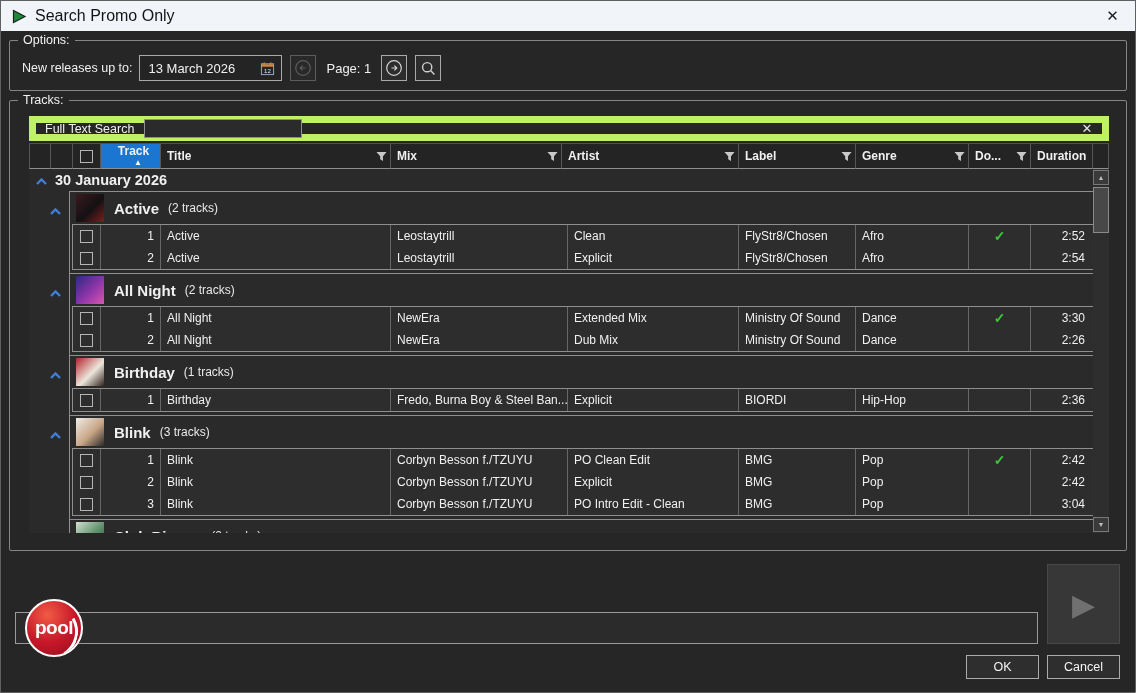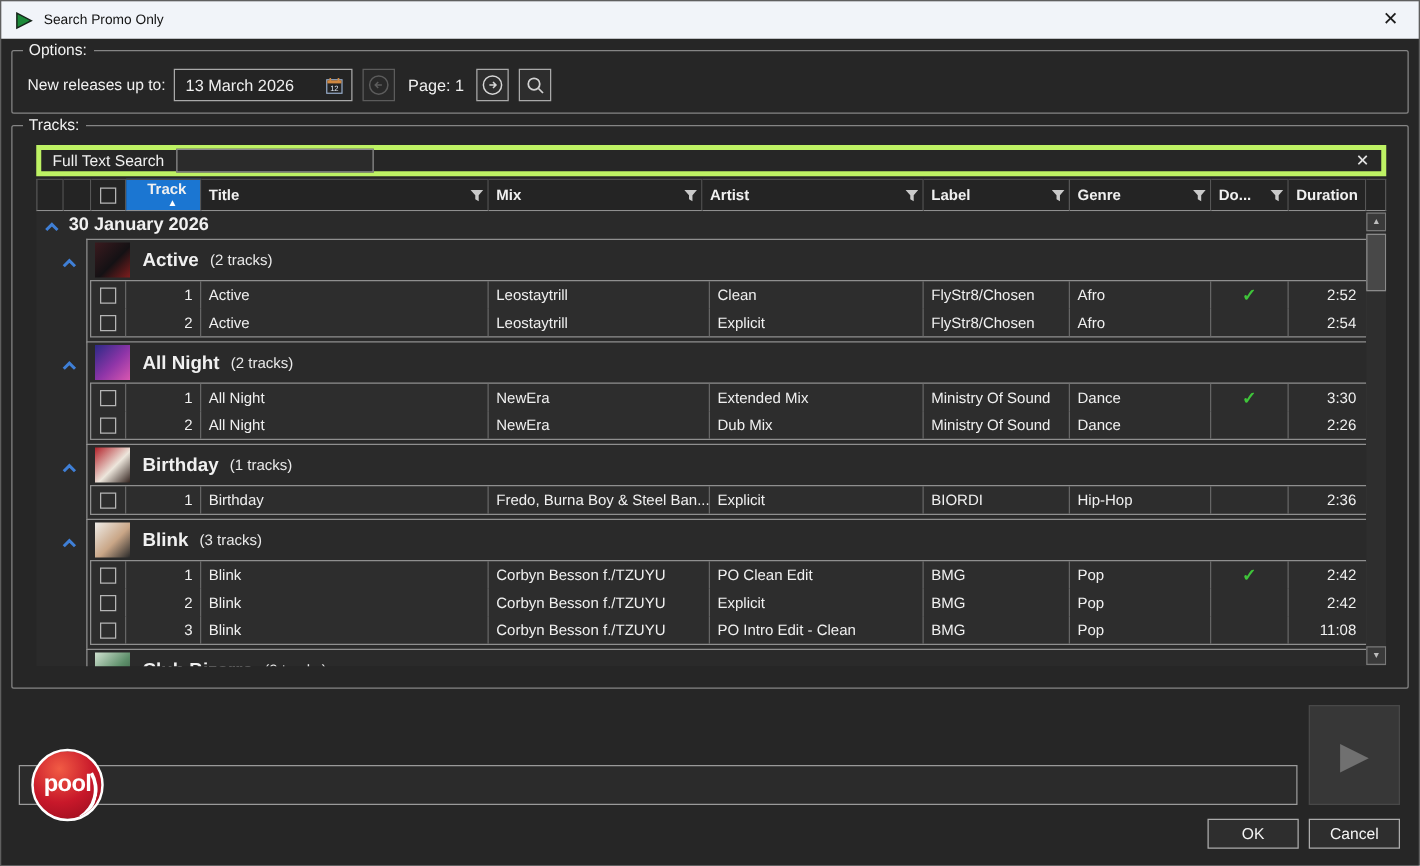--- a/index.html
+++ b/index.html
@@ -20,40 +20,40 @@
   .window {
     width:1136px; height:693px;
     background:#262626;
     border:1px solid #5f5f5f;
     position:relative;
     display:flex; flex-direction:column;
   }
   
   .titlebar { height:30px; background:#f1f4f9; display:flex; align-items:center; padding-left:10px; flex:0 0 auto; }
   .titlebar-icon { display:flex; margin-right:8px; }
-  .titlebar-title { color:#141414; font-size:11px; }
+  .titlebar-title { color:#141414; font-size:16px; }
   .titlebar-close { margin-left:auto; width:45px; height:30px; border:none; background:transparent; color:#1b1b1b; font-size:15px; line-height:30px; text-align:center; font-family:inherit; }
   
   fieldset.groupbox { border:1px solid #858585; border-radius:2px; margin:2px 8px 0; padding:0; min-width:0; }
   fieldset.groupbox legend { margin-left:8px; padding:0 5px; font-size:12.5px; color:#f2f2f2; }
   
   .options-fs { height:58px; }
   .options-row { display:flex; align-items:center; padding:8px 0 0 12px; }
   .lbl { font-size:12.5px; }
   .date-input { width:143px; height:26px; margin-left:7px; border:1px solid #a9a9a9; background:#242424; display:flex; align-items:center; padding:0 6px 0 8px; }
   .date-text { flex:1; font-size:13px; }
   .cal-btn { border:none; background:transparent; display:flex; padding:0; }
   .btn-sq { width:26px; height:26px; background:#2d2d2d; border:1px solid #a9a9a9; display:flex; align-items:center; justify-content:center; color:#d6d6d6; font-family:inherit; }
   .btn-sq.disabled { border-color:#5c5c5c; color:#5c5c5c; background:#292929; }
   .page-lbl { font-size:13px; margin:0 10px; }
   .mlem { margin-left:8px; }
   
   .tracks-fs { height:458px; margin-top:5px; }
   .table-wrap { margin:9px 19px 0; width:1080px; }
-  .searchbar { height:25px; border:4px solid #bef264; display:flex; align-items:center; }
+  .searchbar { height:25px; border:7px solid #bef264; display:flex; align-items:center; }
   .searchbar-label { font-size:12.5px; padding:0 10px 0 9px; white-space:nowrap; }
   .searchbar-input { width:158px; height:19px; background:#2b2b2b; border:1px solid #8f8f8f; color:#fff; font-size:12px; padding:0 4px; font-family:inherit; }
   .searchbar-close { margin-left:auto; border:none; background:transparent; color:#e3e3e3; font-size:13px; width:30px; height:23px; font-family:inherit; }
   .grid-header { display:flex; height:26px; margin-top:2px; }
   .hcell { position:relative; display:flex; align-items:center; background:#242424; border-top:1px solid #4e4e4e; border-bottom:1px solid #8f8f8f; border-right:1px solid #565656; font-size:12px; font-weight:bold; padding-left:6px; overflow:hidden; white-space:nowrap; }
   .hcell:first-child { border-left:1px solid #565656; }
   .hcell.sorted { background:var(--accent);flex-direction:column; }
   .sort-arrow { font-size:8px; margin-left:9px; color:#fff; }
   .funnel { position:absolute; right:3px; top:7px; display:flex; }
   .hcb { padding-left:0; justify-content:center; }
@@ -393,21 +393,21 @@
                     <div class="cell center">
                       <span class="cb"></span>
                     </div>
                     <div class="cell num">3</div>
                     <div class="cell">Blink</div>
                     <div class="cell">Corbyn Besson f./TZUYU</div>
                     <div class="cell">PO Intro Edit - Clean</div>
                     <div class="cell">BMG</div>
                     <div class="cell">Pop</div>
                     <div class="cell center"></div>
-                    <div class="cell dur last">11:08</div>
+                    <div class="cell dur last">3:04</div>
                   </div>
                 </div>
               </div>
             </div>
             <div class="album">
               <div class="album-chevron-col">
                 <span></span>
               </div>
               <div class="album-box">
                 <div class="album-header">

